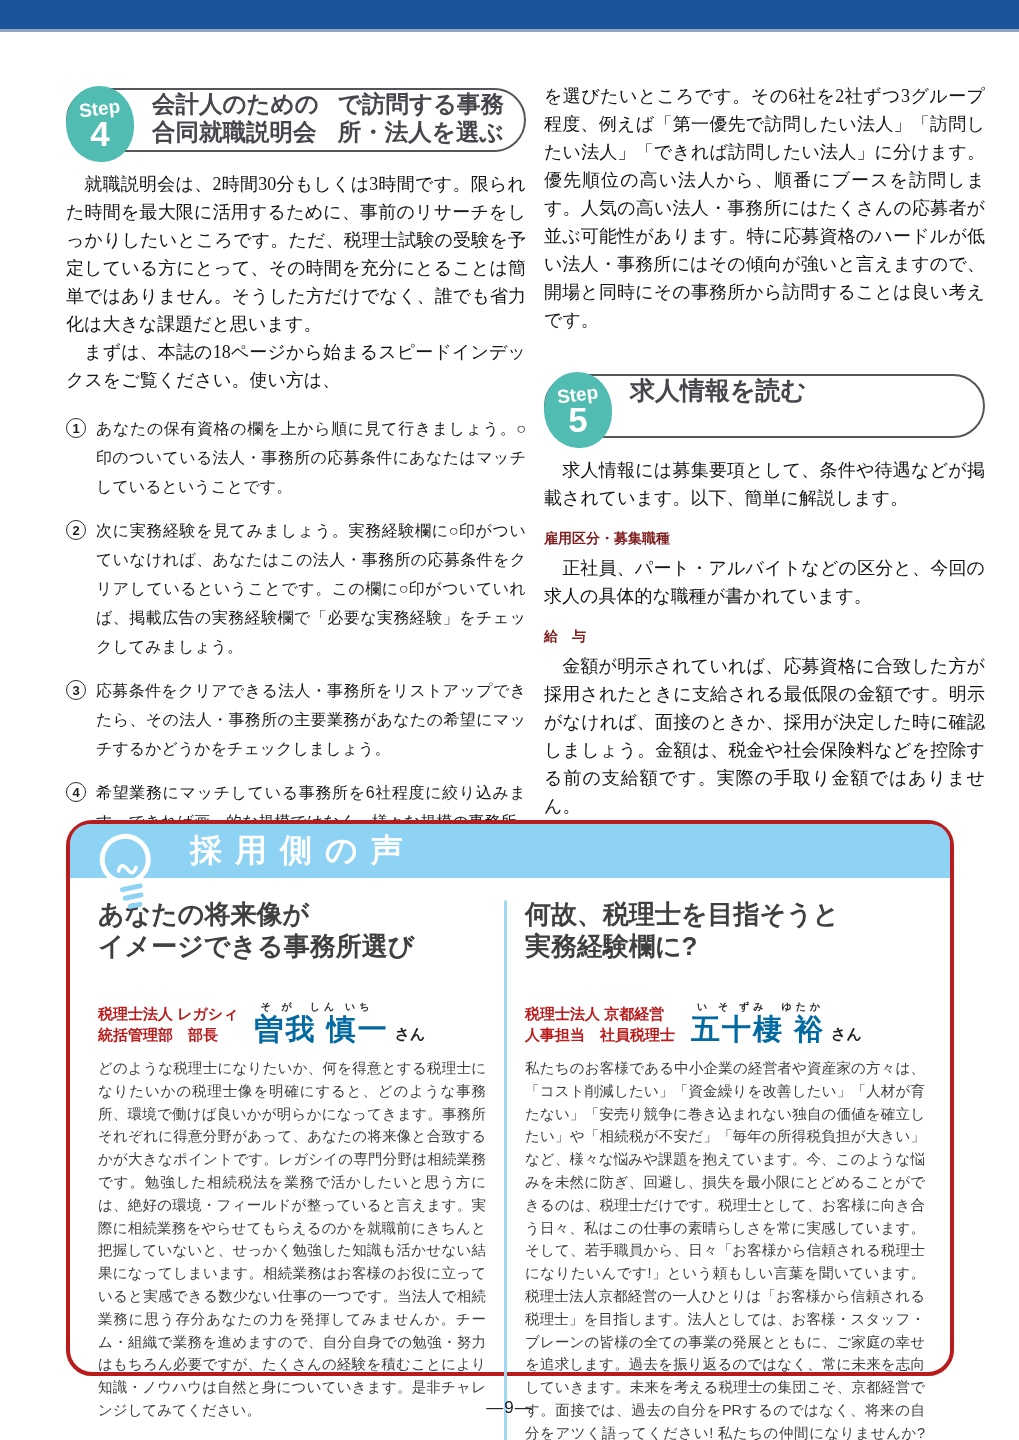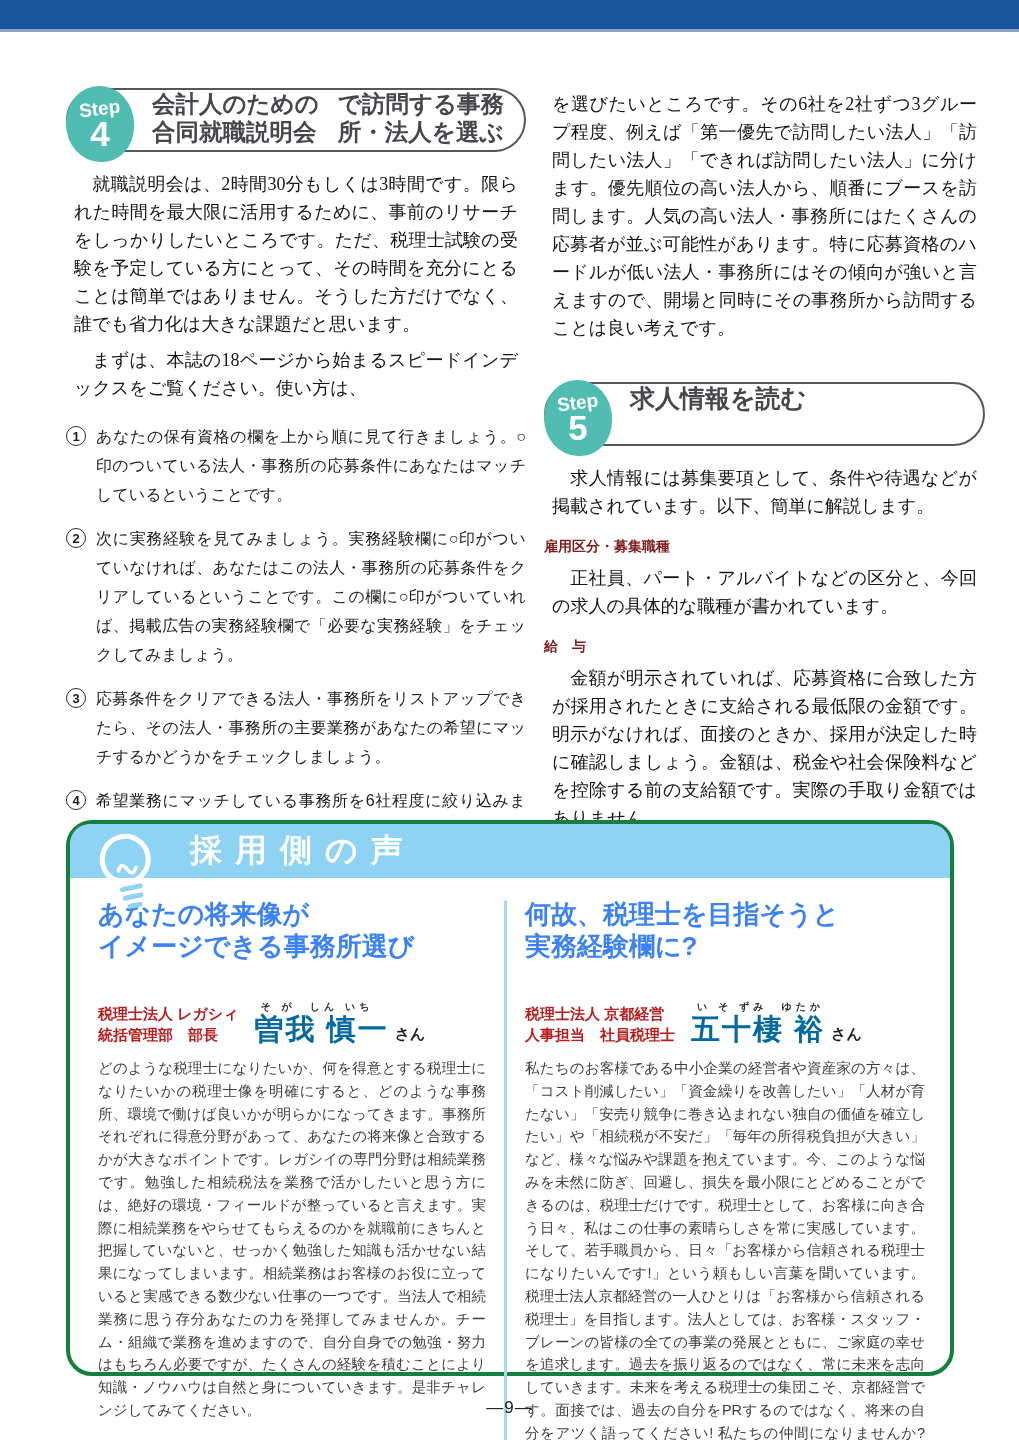--- a/index.html
+++ b/index.html
@@ -16,42 +16,42 @@
   .step-badge{position:absolute;left:-2px;top:-4px;width:68px;height:76px;background:#50bcb2;
               border-radius:48% 50% 46% 50%;display:flex;flex-direction:column;align-items:center;
               justify-content:center;color:#fff;}
   .step-word{font-size:19px;font-weight:bold;transform:rotate(-7deg);line-height:1;margin-top:1px;}
   .step-num{font-size:35px;font-weight:bold;line-height:0.9;margin-top:0px;}
   .step-title{position:absolute;left:84px;top:0;height:100%;display:flex;flex-direction:row;
               justify-content:flex-start;font-weight:bold;color:#46474c;font-size:23.5px;line-height:28px;}
   .step-title.single{font-size:25px;}
   
   .serif{font-family:"Liberation Serif","DejaVu Serif",serif;font-size:18px;line-height:28px;
-         color:#151515;text-align:justify;margin:8px;}
+         color:#151515;text-align:justify;margin:0;}
   .p-top{margin-top:18px;}
   .p-follow{margin-top:0px;}
   ol.steps{list-style:none;margin:20px 0 0 0;padding:0;}
   ol.steps li{display:grid;grid-template-columns:30px 1fr;margin-bottom:15px;
               font-size:16px;line-height:29px;color:#1c1c1c;text-align:justify;}
   .circ{width:20px;height:20px;border:1.5px solid #2b2b2b;border-radius:50%;display:flex;
         align-items:center;justify-content:center;font-size:13px;font-weight:bold;margin-top:4px;
         box-sizing:border-box;color:#1c1c1c;}
   .subhead{font-size:14px;font-weight:bold;color:#7f1d1d;margin:18px 0 6px 0;}
   
   .voices{position:absolute;left:66px;top:820px;width:888px;height:556px;background:#fff;
-          border:4px solid #15803d;border-radius:26px;box-sizing:border-box;}
+          border:4px solid #b91c1c;border-radius:26px;box-sizing:border-box;}
   .vbanner{position:relative;height:54px;background:#8ed2f4;border-radius:20px 20px 0 0;}
   .vbanner-title{position:absolute;left:120px;top:50%;transform:translateY(-50%);color:#fff;
                  font-weight:bold;font-size:32px;letter-spacing:13px;white-space:nowrap;}
   .bulb{position:absolute;left:24px;top:5px;z-index:2;}
   .vcols{display:flex;padding:16px 24px 0 28px;}
   .vcol{width:388px;}
   .vcol.right{width:400px;}
   .vdivider{width:3px;background:#9fd9f6;margin:6px 18px 14px 18px;border-radius:2px;}
-  .vtitle{color:#3b82f6;font-size:26px;line-height:32px;font-weight:bold;margin:4px 0 12px 0;}
+  .vtitle{color:#404040;font-size:26px;line-height:32px;font-weight:bold;margin:4px 0 12px 0;}
   .author{display:flex;align-items:flex-end;gap:16px;margin-bottom:12px;}
   .org{font-size:15px;font-weight:bold;color:#b91c1c;line-height:21px;white-space:nowrap;}
   .nameblock{display:flex;flex-direction:column;margin-top:27px;}
   .furigana{font-size:10px;font-weight:bold;color:#2e2e2e;letter-spacing:4px;margin-left:6px;line-height:12px;}
   .name-row{display:flex;align-items:baseline;}
   .bigname{font-size:29px;font-weight:bold;color:#0369a1;letter-spacing:2px;line-height:32px;white-space:nowrap;}
   .san{font-size:15px;font-weight:bold;color:#1f1f1f;margin-left:6px;}
   .vbody{font-size:14.5px;line-height:22.8px;color:#3d3d3d;text-align:justify;margin:0;}
   
   .pagenum{position:absolute;left:0;top:1398px;width:1019px;text-align:center;font-size:17px;

